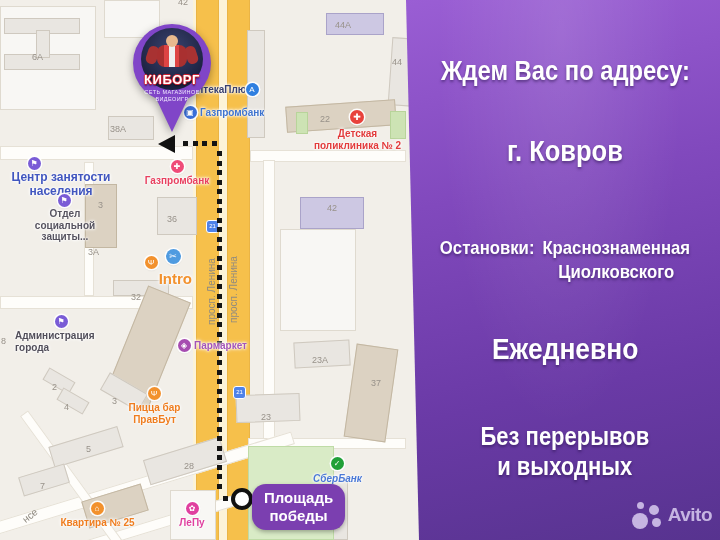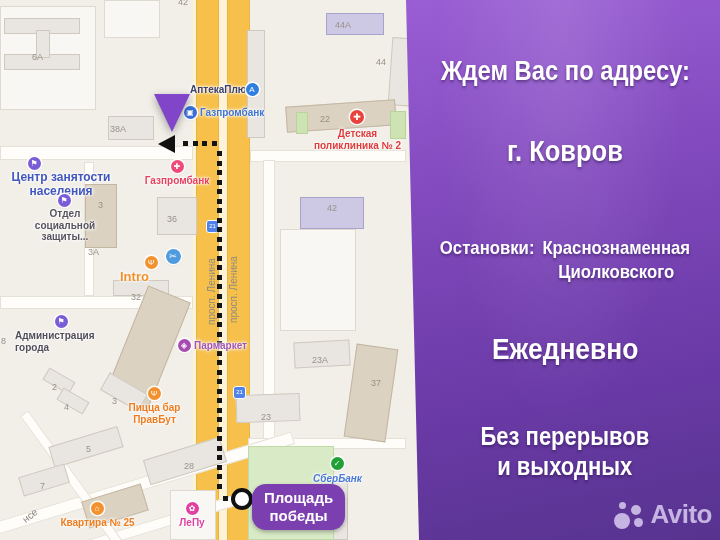--- a/index.html
+++ b/index.html
@@ -72,21 +72,21 @@
   .stops-col{display:flex;flex-direction:column;text-align:center;}
   .p-daily{top:330px;font-size:30px;font-weight:bold;line-height:37px;}
   .p-note{top:421px;font-size:25px;font-weight:bold;line-height:30px;}
   #avito{position:absolute;right:14px;bottom:10px;z-index:65;display:flex;align-items:center;gap:4px;}
   #amark{position:relative;width:32px;height:30px;}
   #amark i{position:absolute;border-radius:50%;background:#c6b5e2;}
   .c1{left:0;top:13px;width:16px;height:16px;}
   .c2{left:17px;top:5px;width:10px;height:10px;}
   .c3{left:5px;top:2px;width:7px;height:7px;}
   .c4{left:20px;top:18px;width:9px;height:9px;}
-  #avito .atext{font-size:26px;font-weight:bold;color:#c6b5e2;letter-spacing:-.5px;}
+  #avito .atext{font-size:19px;font-weight:bold;color:#c6b5e2;letter-spacing:-.5px;}
 </style>
 </head>
 <body>
 
 <div id="stage">
   <div id="map">
     <div class="road-base"></div>
     <div class="road-strip" style="left:196px;"></div>
     <div class="road-strip" style="left:227px;"></div>
     <div id="map-gen">
@@ -127,21 +127,21 @@
         <div class="bld g" style="left: 20px; top: 470px; width: 48px; height: 20px; transform: rotate(-17deg);"></div>
         <div class="bld g" style="left: 145px; top: 448px; width: 80px; height: 26px; transform: rotate(-17deg);"></div>
         <div class="bld br" style="left: 84px; top: 492px; width: 62px; height: 28px; transform: rotate(-17deg);"></div>
         <div class="bld w" style="left: 170px; top: 490px; width: 46px; height: 50px;"></div>
         <div class="bld g" style="left: 286px; top: 478px; width: 62px; height: 62px;"></div>
         <div class="bld gr2" style="left: 248px; top: 446px; width: 86px; height: 94px;"></div>
         <div class="blbl" style="left: 32px; top: 52px;">6А</div>
         <div class="blbl" style="left: 178px; top: -3px;">42</div>
         <div class="blbl" style="left: 110px; top: 124px;">38А</div>
         <div class="blbl" style="left: 335px; top: 20px;">44А</div>
-        <div class="blbl" style="left: 376px; top: 57px;">44</div>
+        <div class="blbl" style="left: 392px; top: 57px;">44</div>
         <div class="blbl" style="left: 320px; top: 114px;">22</div>
         <div class="blbl" style="left: 98px; top: 200px;">3</div>
         <div class="blbl" style="left: 88px; top: 247px;">3А</div>
         <div class="blbl" style="left: 167px; top: 214px;">36</div>
         <div class="blbl" style="left: 327px; top: 203px;">42</div>
         <div class="blbl" style="left: 131px; top: 292px;">32</div>
         <div class="blbl" style="left: 1px; top: 336px;">8</div>
         <div class="blbl" style="left: 52px; top: 382px;">2</div>
         <div class="blbl" style="left: 64px; top: 402px;">4</div>
         <div class="blbl" style="left: 112px; top: 396px;">3</div>
@@ -221,21 +221,21 @@
         <div class="poico" style="left: 183.5px; top: 105.5px; width: 13px; height: 13px; background: rgb(58, 111, 216); font-size: 8px;">▣</div>
         <div class="potxt" style="left: 200px; top: 107px; width: 72px; text-align: left; color: rgb(63, 116, 207); font-size: 10px;">
           <span>Газпромбанк</span>
         </div>
         <div class="poico" style="left: 350px; top: 110px; width: 14px; height: 14px; background: rgb(232, 66, 60); font-size: 9px;">✚</div>
         <div class="potxt" style="left: 305px; top: 128px; width: 105px; text-align: center; color: rgb(226, 59, 59); font-size: 10px;">
           <span>Детская</span>
           <span>поликлиника № 2</span>
         </div>
         <div class="poico" style="left: 144.5px; top: 255.5px; width: 13px; height: 13px; background: rgb(242, 145, 45); font-size: 8px;">Ψ</div>
-        <div class="potxt" style="left: 120px; top: 270px; width: 50px; text-align: left; color: rgb(242, 145, 45); font-size: 13px;">
+        <div class="potxt" style="left: 142px; top: 270px; width: 50px; text-align: right; color: rgb(242, 145, 45); font-size: 15px;">
           <span>Intro</span>
         </div>
         <div class="poico" style="left: 165.5px; top: 248.5px; width: 15px; height: 15px; background: rgb(79, 155, 224); font-size: 9px;">✂</div>
         <div class="poico" style="left: 54.5px; top: 314.5px; width: 13px; height: 13px; background: rgb(122, 92, 214); font-size: 8px;">⚑</div>
         <div class="potxt" style="left: 15px; top: 330px; width: 95px; color: rgb(81, 78, 90); font-size: 10px;">
           <span>Администрация</span>
           <span>города</span>
         </div>
         <div class="poico" style="left: 177.5px; top: 338.5px; width: 13px; height: 13px; background: rgb(166, 76, 176); font-size: 8px;">◈</div>
         <div class="potxt" style="left: 194px; top: 340px; width: 70px; text-align: left; color: rgb(164, 85, 184); font-size: 10px;">
@@ -258,20 +258,31 @@
         <div class="potxt" style="left: 167px; top: 517px; width: 50px; text-align: center; color: rgb(224, 64, 159); font-size: 10px;">
           <span>ЛеПу</span>
         </div>
       </div>
 
     <div id="route-arrow"></div>
     <div id="route-end"></div>
 
     <div id="pin">
       <div class="pin-tail"></div>
+      <div class="pin-circle">
+        <div class="emblem">
+          <i class="m-arml"></i>
+            <i class="m-armr"></i>
+            <i class="m-torso"></i>
+            <i class="m-head"></i>
+        </div>
+        <div class="pin-title">КИБОРГ</div>
+        <div class="pin-sub sub1">СЕТЬ МАГАЗИНОВ</div>
+        <div class="pin-sub sub2">ВИДЕОИГР</div>
+      </div>
     </div>
 
     <div id="dest">
       <span>Площадь</span>
       <span>победы</span>
     </div>
   </div>
 
   <div id="panel">
     <div class="p-greet tsh">

